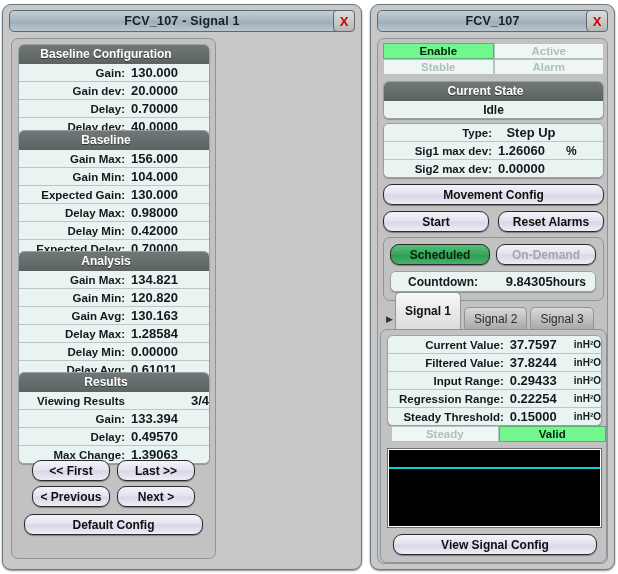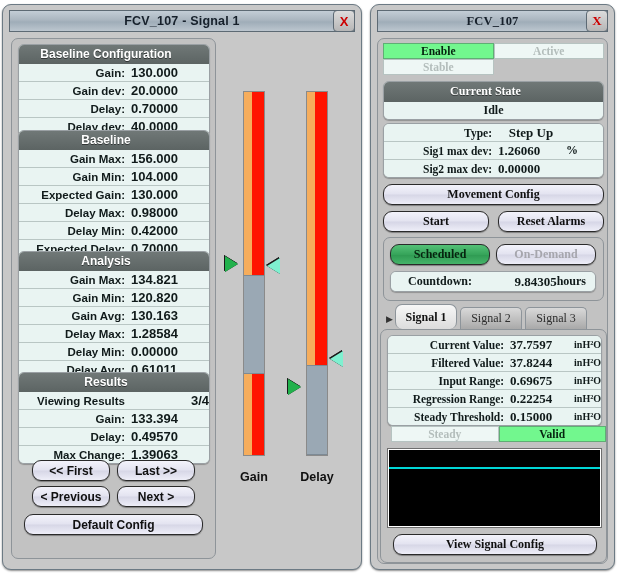--- a/index.html
+++ b/index.html
@@ -15,28 +15,28 @@
   
   .window{
     position:absolute;
     background:#c8c8c8;
     border:1px solid #6c7a84;
     border-radius:9px;
     box-shadow:0 1px 2px rgba(0,0,0,.45);
     box-sizing:border-box;
   }
   .window.left{left:2px;top:4px;width:360px;height:566px;}
-  .window.right{left:370px;top:4px;width:245px;height:566px;font-family:Liberation Serif, serif;}
+  .window.right{left:370px;top:4px;width:245px;height:566px;}
 
   .titlebar{
     position:relative;
     margin:5px 6px 4px 6px;
     height:22px;
     border:1px solid #5d6a74;
-    border-radius:0;
+    border-radius:5px;
     background:linear-gradient(to bottom,#c3cdd6 0%,#aab6c0 45%,#9fadb8 55%,#bcc6cf 100%);
     display:flex;align-items:center;justify-content:center;
     box-sizing:border-box;
   }
   .titlebar .title{
     font-weight:bold;font-size:12.5px;color:#16202b;letter-spacing:.2px;
   }
   .closebtn{
     position:absolute;right:-1px;top:-1px;width:22px;height:22px;
     border:1px solid #5d6a74;border-radius:4px;
@@ -114,23 +114,22 @@
   .tab{
     height:22px;min-width:62px;padding:0 9px;
     display:flex;align-items:center;justify-content:center;
     font-size:12px;color:#2d2d2d;
     border:1px solid #8d949a;border-bottom:none;
     border-radius:5px 5px 0 0;
     background:linear-gradient(to bottom,#d9d9d9,#a9a9a9);
     margin-right:3px;box-sizing:border-box;cursor:pointer;
   }
   .tab.active{
-    height:25px;font-weight:bold;color:#111;
+    height:37px;font-weight:bold;color:#111;
     background:linear-gradient(to bottom,#f7f7f7,#dcdcdc);
-    border-radius:7px;
   }
   .tab-arrow{
     width:9px;color:#333;font-size:9px;
     display:flex;align-items:flex-end;padding-bottom:5px;
   }
 
   
   .gaugearea{position:absolute;}
   .bar{position:absolute;border:1px solid #8a8a8a;box-sizing:border-box;background:#ff1400;}
   .bar .amber{position:absolute;left:0;top:0;bottom:0;width:8px;background:#f6ad5c;}
@@ -255,54 +254,36 @@
       </div>
     </div>
 
     <div class="btn" style="position:absolute;left:20px;top:421px;width:78px;">&lt;&lt; First</div>
     <div class="btn" style="position:absolute;left:105px;top:421px;width:78px;">Last &gt;&gt;</div>
     <div class="btn" style="position:absolute;left:20px;top:447px;width:78px;">&lt; Previous</div>
     <div class="btn" style="position:absolute;left:105px;top:447px;width:78px;">Next &gt;</div>
     <div class="btn" style="position:absolute;left:12px;top:475px;width:179px;">Default Config</div>
   </div>
 
-  <div class="gaugearea" style="left:218px;top:33px;width:134px;height:521px;">
-
-    <div class="bar" style="left:22px;top:53px;width:22px;height:365px;">
-      <div class="amber"></div>
-      <div class="band" style="top:183px;height:97px;"></div>
-    </div>
-    <div class="marker right" style="left:4px;top:218px;"></div>
-    <div class="marker left" style="left:46px;top:220px;"></div>
-
-    <div class="bar" style="left:85px;top:53px;width:22px;height:365px;">
-      <div class="amber"></div>
-      <div class="band" style="top:273px;height:88px;"></div>
-    </div>
-    <div class="marker right" style="left:67px;top:341px;"></div>
-    <div class="marker left" style="left:109px;top:313px;"></div>
-
-    <div class="gaugelabel" style="left:8px;top:432px;width:50px;">Gain</div>
-    <div class="gaugelabel" style="left:70px;top:432px;width:52px;">Delay</div>
-  </div>
 </div>
 
 <div class="window right">
 
   <div class="titlebar">
     <span class="title">FCV_107</span>
     <div class="closebtn">X</div>
   </div>
 
   <div class="panel" style="position:absolute;left:6px;top:33px;width:231px;height:526px;">
 
     <div class="statusgrid" style="position:absolute;left:5px;top:4px;width:221px;">
       <div class="stat on">Enable</div>
       <div class="stat">Active</div>
       <div class="stat">Stable</div>
+      <div class="stat">Alarm</div>
     </div>
 
     <div class="grp" style="position:absolute;left:5px;top:42px;width:221px;">
       <div class="grp-head">Current State</div>
       <div class="row" style="justify-content:center;">
         <span style="font-size:12px;font-weight:bold;">Idle</span>
       </div>
     </div>
 
     <div class="grp" style="position:absolute;left:5px;top:84px;width:221px;">
@@ -353,21 +334,21 @@
           <span class="val" style="width:62px;">37.7597</span>
           <span class="unit">inH²O</span>
         </div>
         <div class="row">
           <span class="lab">Filtered Value:</span>
           <span class="val" style="width:62px;">37.8244</span>
           <span class="unit">inH²O</span>
         </div>
         <div class="row">
           <span class="lab">Input Range:</span>
-          <span class="val" style="width:62px;">0.69675</span>
+          <span class="val" style="width:62px;">0.29433</span>
           <span class="unit">inH²O</span>
         </div>
         <div class="row">
           <span class="lab">Regression Range:</span>
           <span class="val" style="width:62px;">0.22254</span>
           <span class="unit">inH²O</span>
         </div>
         <div class="row">
           <span class="lab">Steady Threshold:</span>
           <span class="val" style="width:62px;">0.15000</span>

